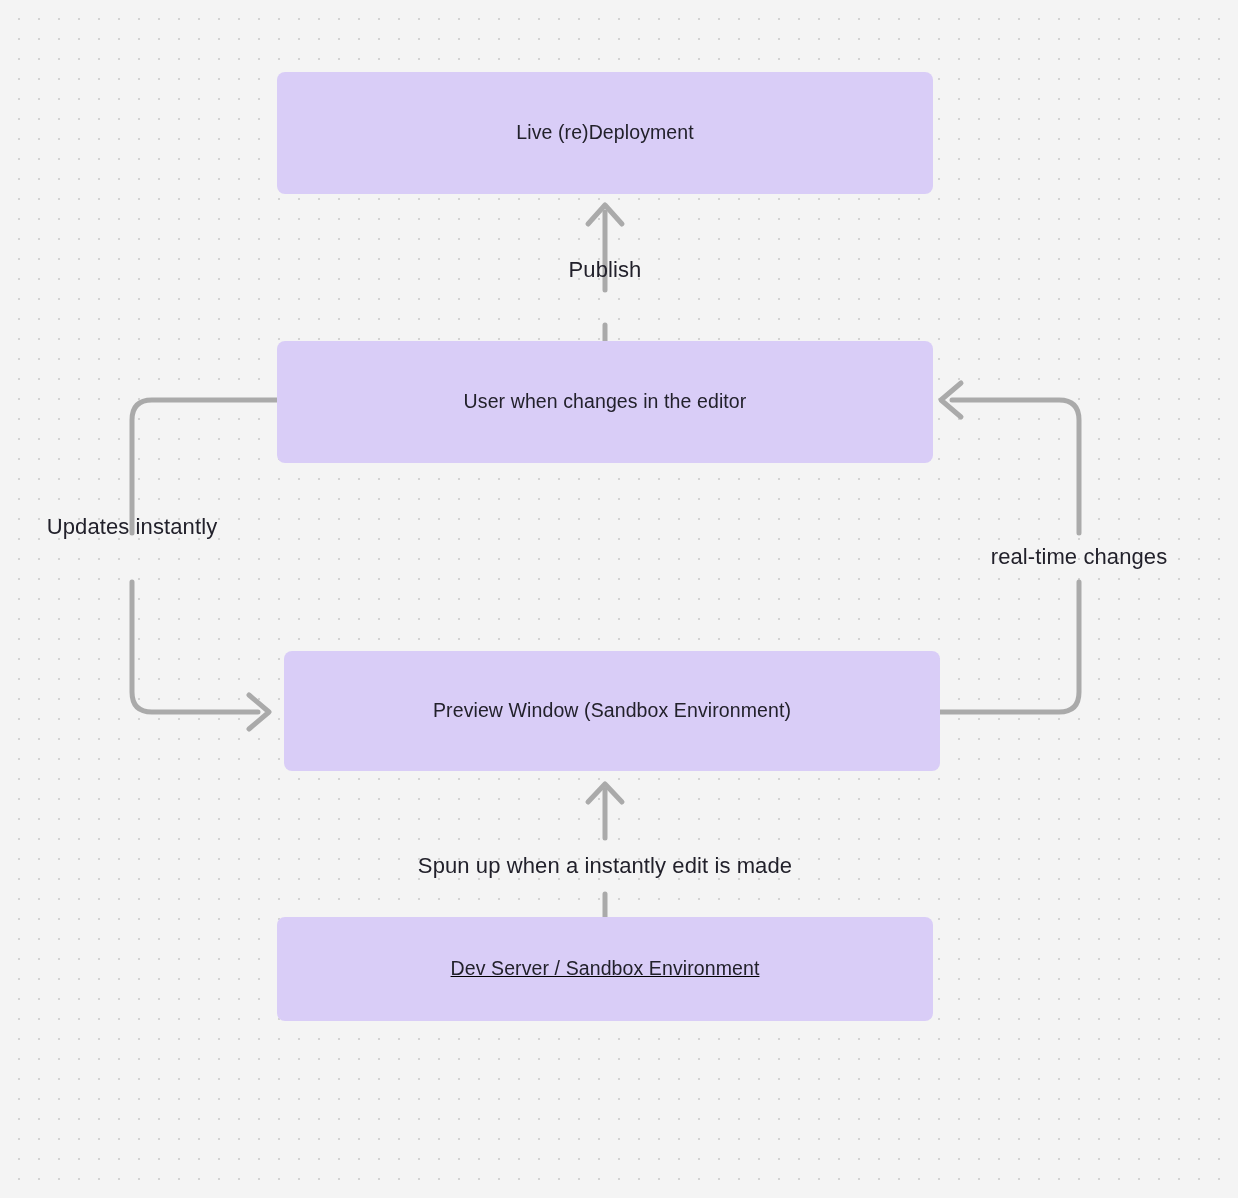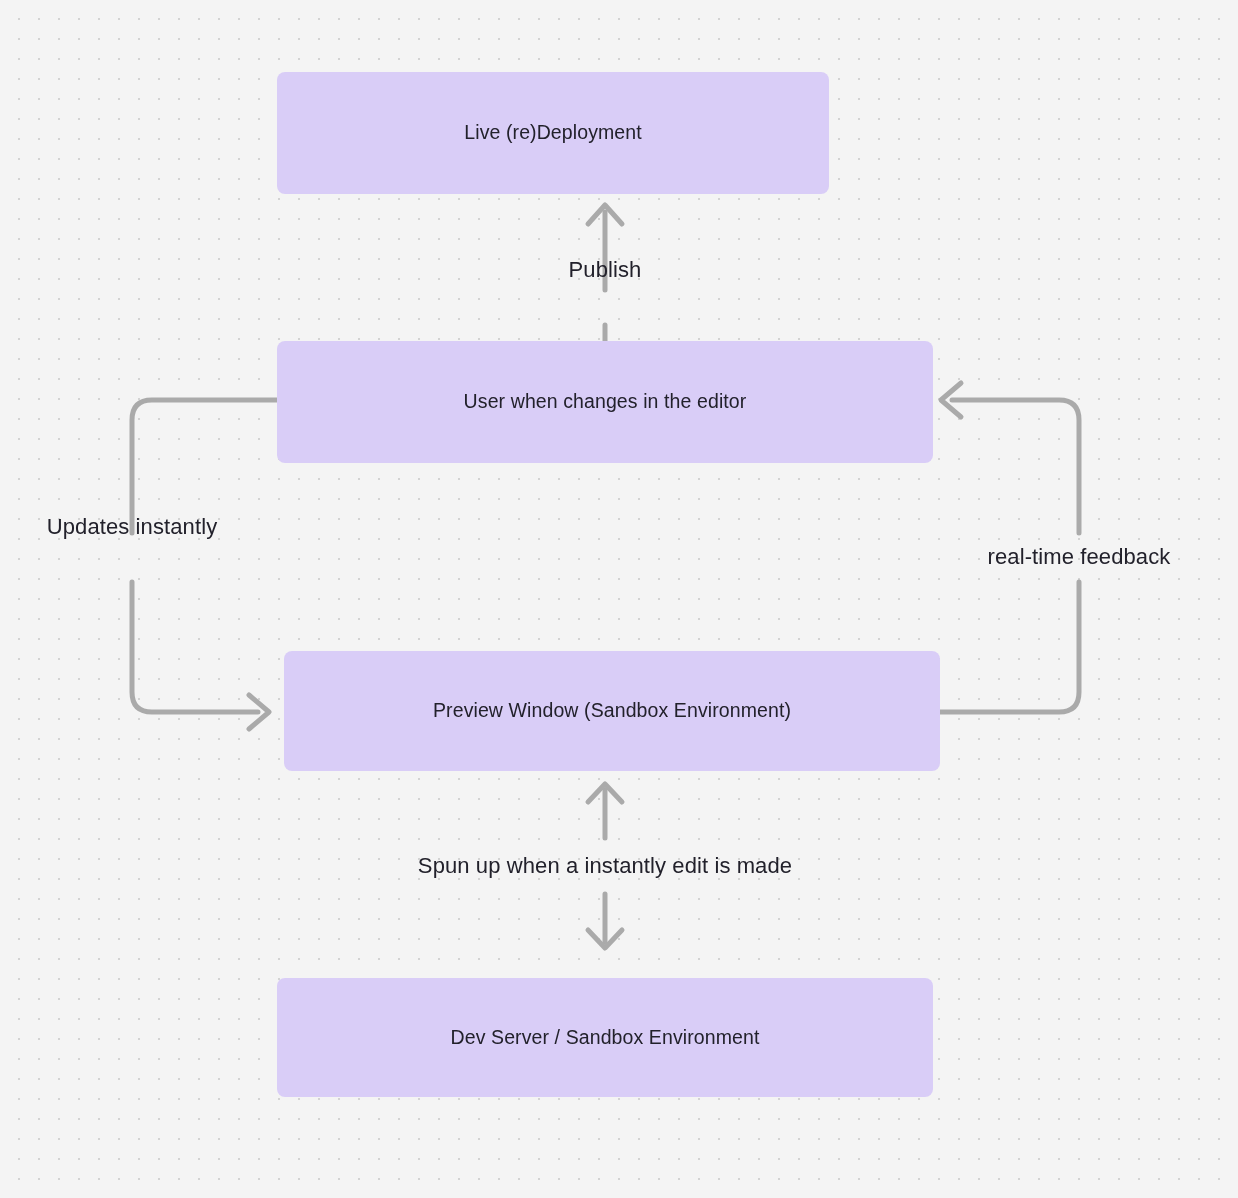--- a/index.html
+++ b/index.html
@@ -52,24 +52,24 @@
     position: absolute;
     font-size: 22px;
     color: #22212b;
     letter-spacing: 0.1px;
     white-space: nowrap;
     text-align: center;
     transform: translate(-50%, -50%);
     line-height: 1;
   }
   
-  #node-live        { left: 277px; top: 72px;  width: 552px; height: 122px; }
+  #node-live        { left: 277px; top: 72px;  width: 656px; height: 122px; }
   #node-editor      { left: 277px; top: 341px; width: 656px; height: 122px; }
   #node-preview     { left: 284px; top: 651px; width: 656px; height: 120px; }
-  #node-devserver   { left: 277px; top: 978px; width: 656px; height: 119px; }
+  #node-devserver   { left: 277px; top: 917px; width: 656px; height: 104px; text-decoration: underline; }
   
   #label-publish    { left: 605px; top: 270px; }
   #label-updates    { left: 132px; top: 527px; }
   #label-realtime   { left: 1079px; top: 557px; }
   #label-spunup     { left: 605px; top: 866px; }
 </style>
 </head>
 <body>
 
 <div id="canvas">
@@ -118,16 +118,16 @@
   <div class="node" id="node-preview">
     <span class="node-label">Preview Window (Sandbox Environment)</span>
   </div>
 
   <div class="node" id="node-devserver">
     <span class="node-label">Dev Server / Sandbox Environment</span>
   </div>
 
   <div class="edge-label" id="label-publish">Publish</div>
   <div class="edge-label" id="label-updates">Updates instantly</div>
-  <div class="edge-label" id="label-realtime">real-time feedback</div>
+  <div class="edge-label" id="label-realtime">real-time changes</div>
   <div class="edge-label" id="label-spunup">Spun up when a instantly edit is made</div>
 
 </div>
 
 </body></html>

